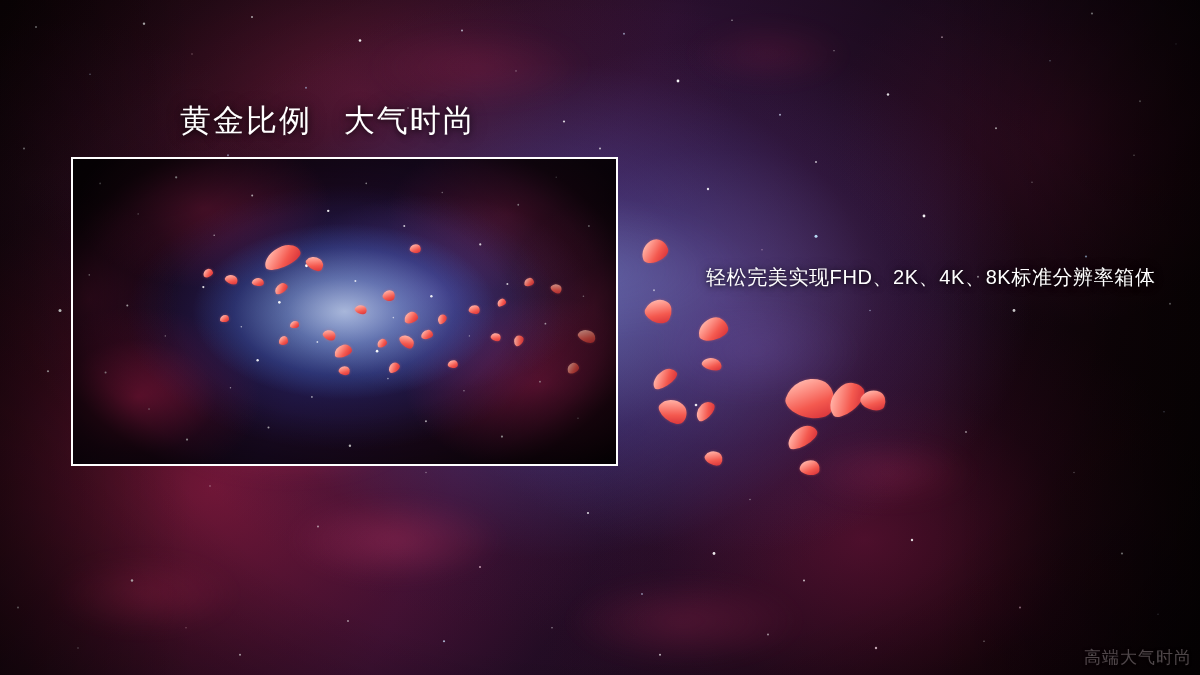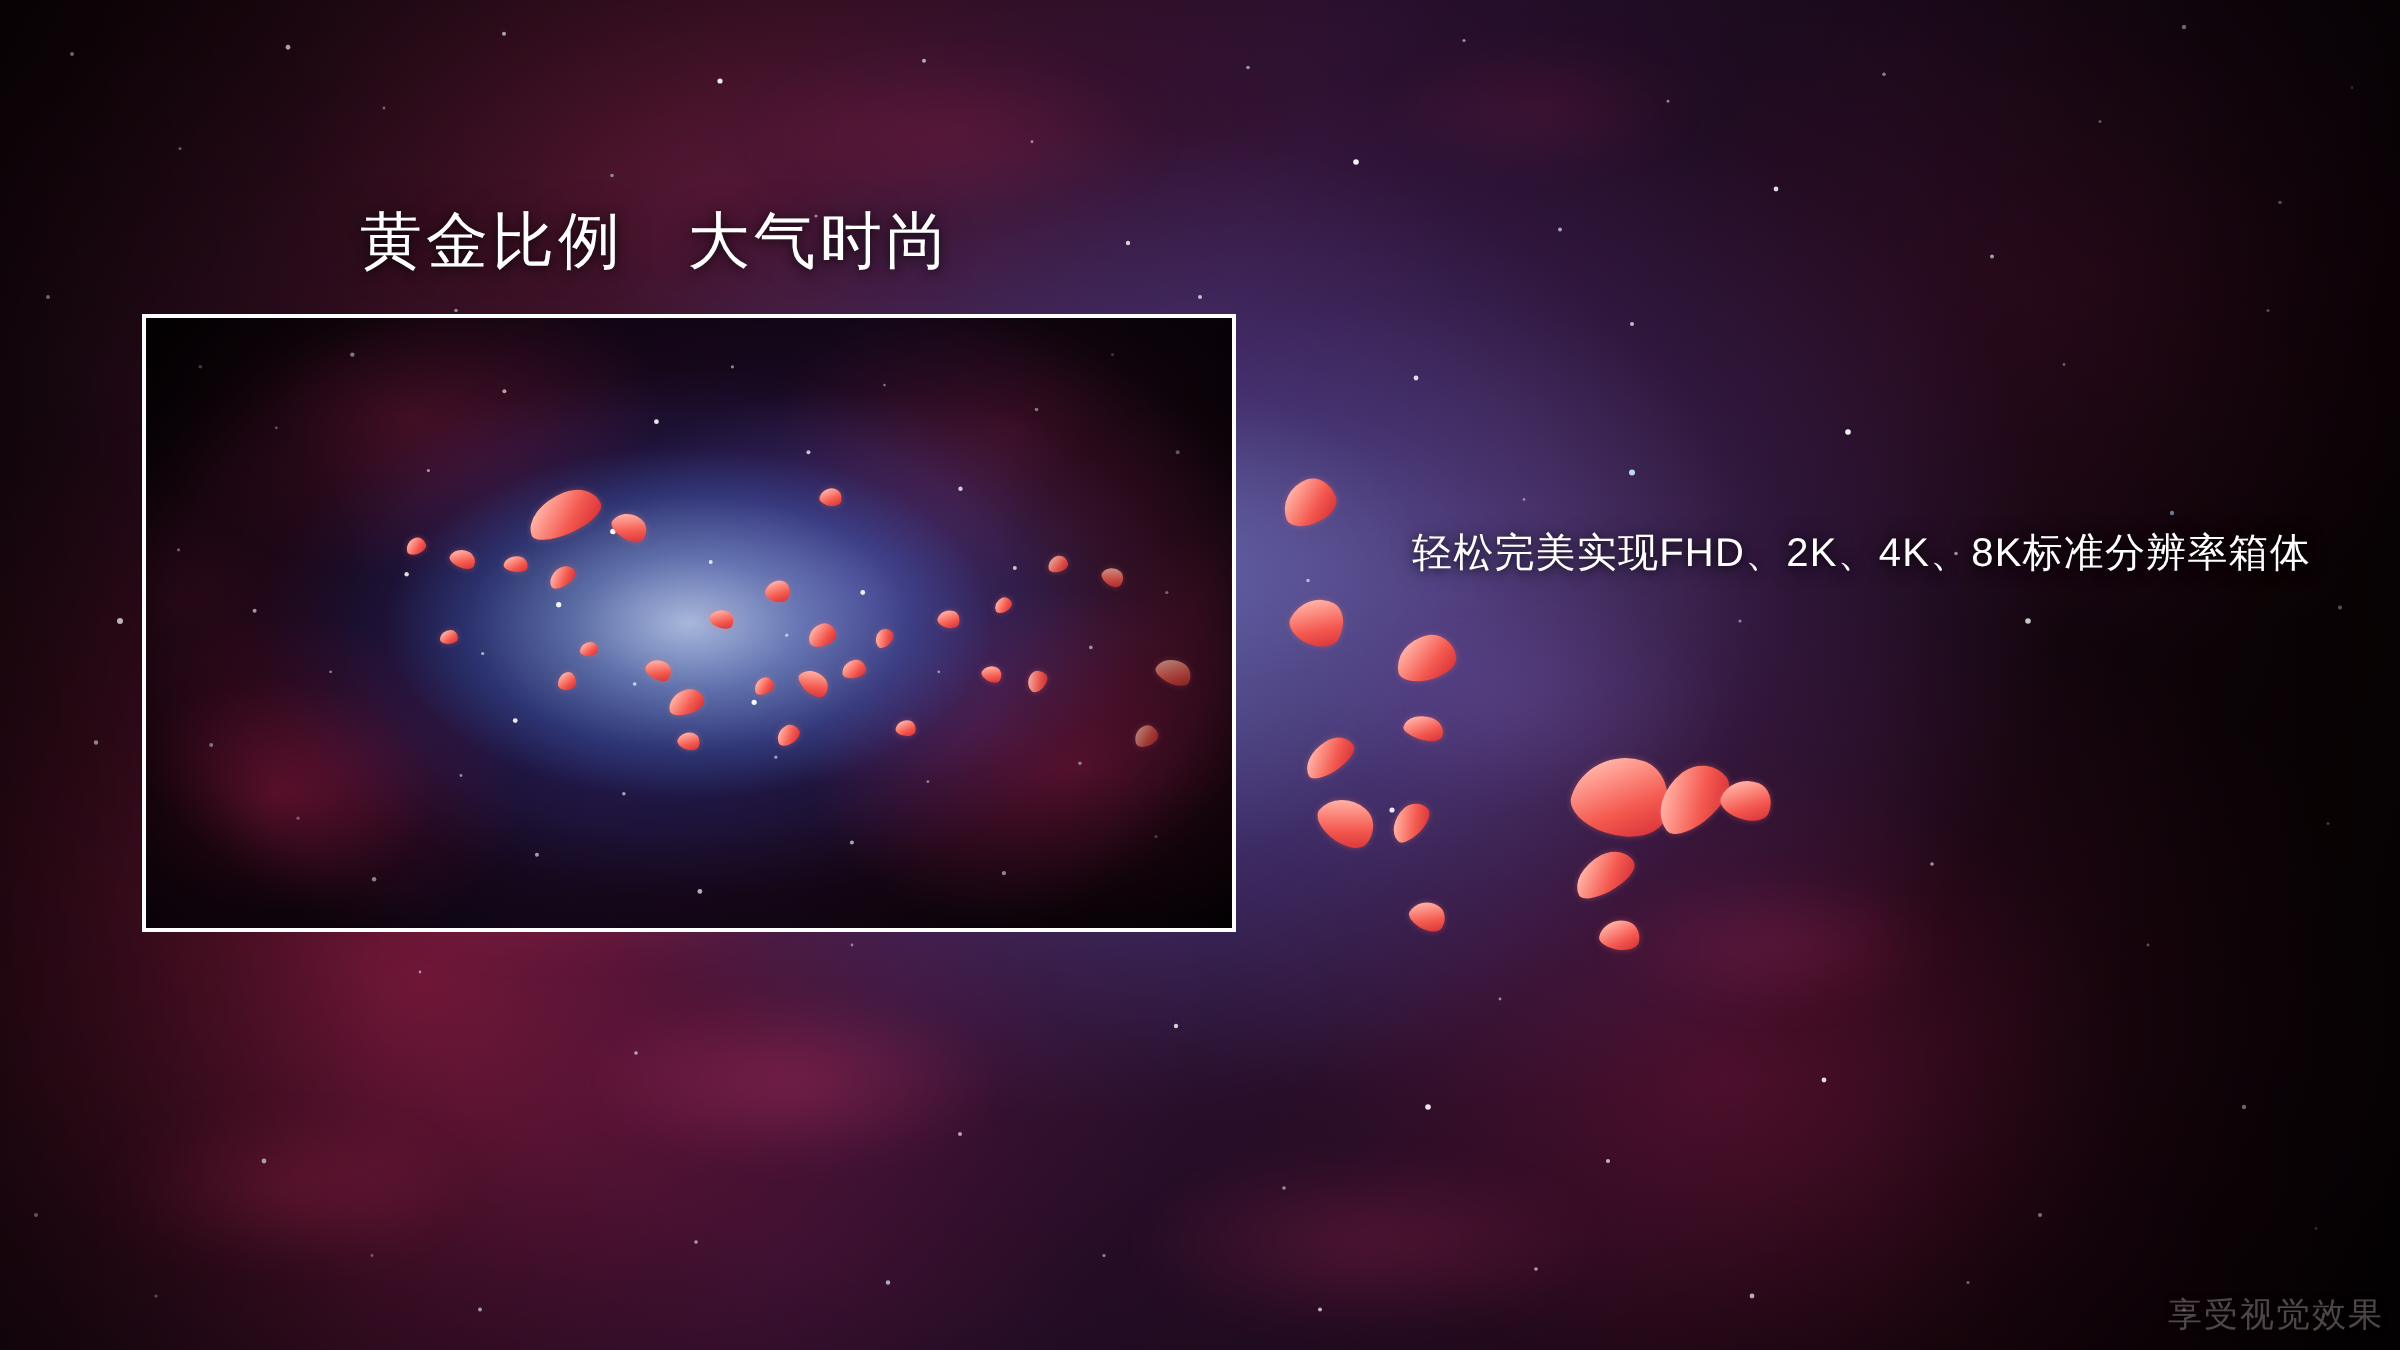--- a/index.html
+++ b/index.html
@@ -340,14 +340,14 @@
         <div class="petal" style="left: 152.04px; top: 115.9px; width: 13px; height: 9px; transform: rotate(26deg);"></div>
         <div class="petal" style="left: 206.34px; top: 176.9px; width: 9px; height: 9px; transform: rotate(0deg);"></div>
       </div>
     <div id="panel-vig"></div>
   </div>
 
   <div id="body-text">
     <div class="body-line">轻松完美实现FHD、2K、4K、8K标准分辨率箱体</div>
   </div>
 
-  <div id="watermark">享受视觉效果</div>
+  <div id="watermark">高端大气时尚</div>
 </div>
 
 </body></html>

